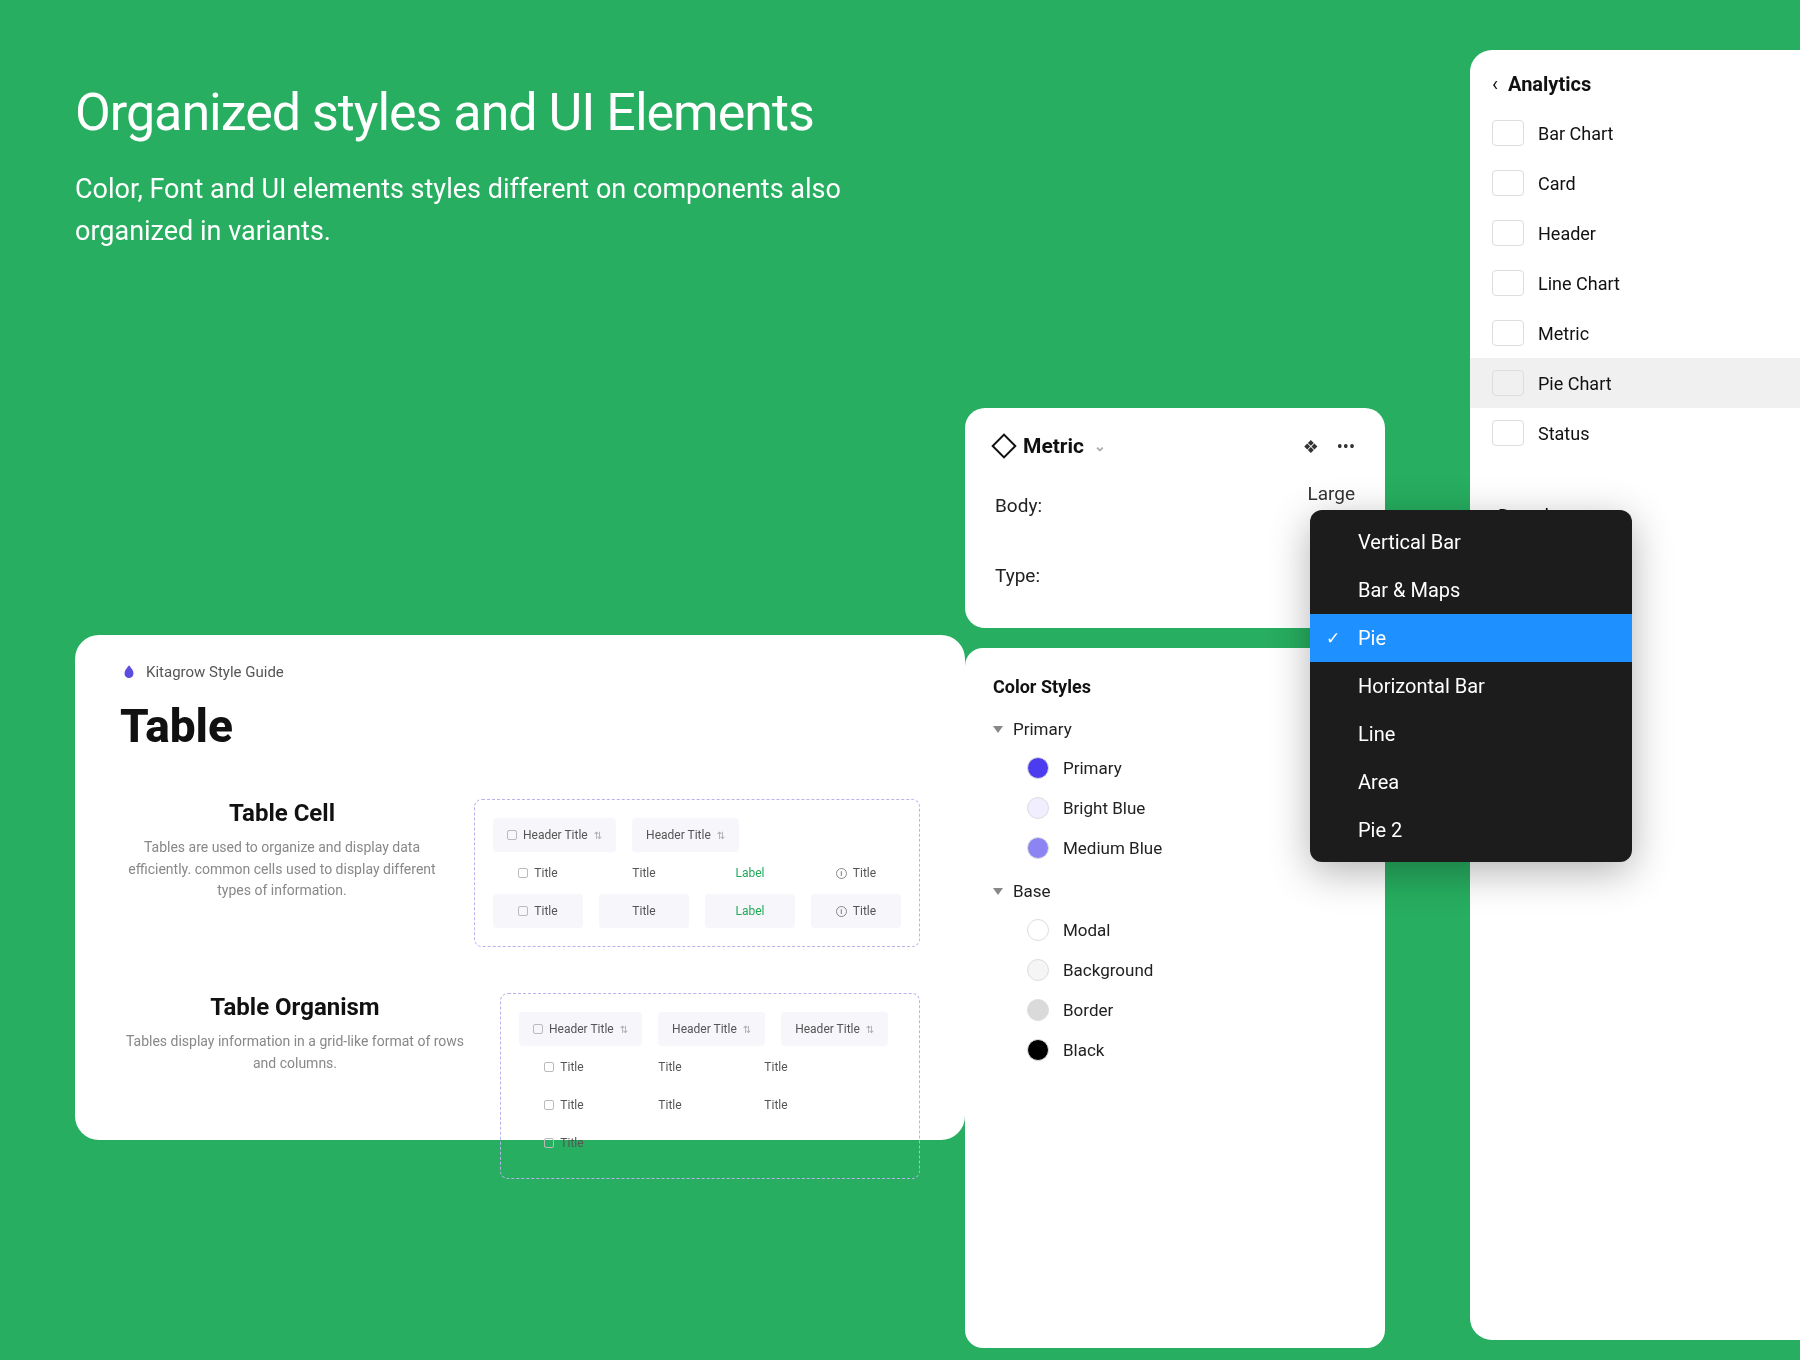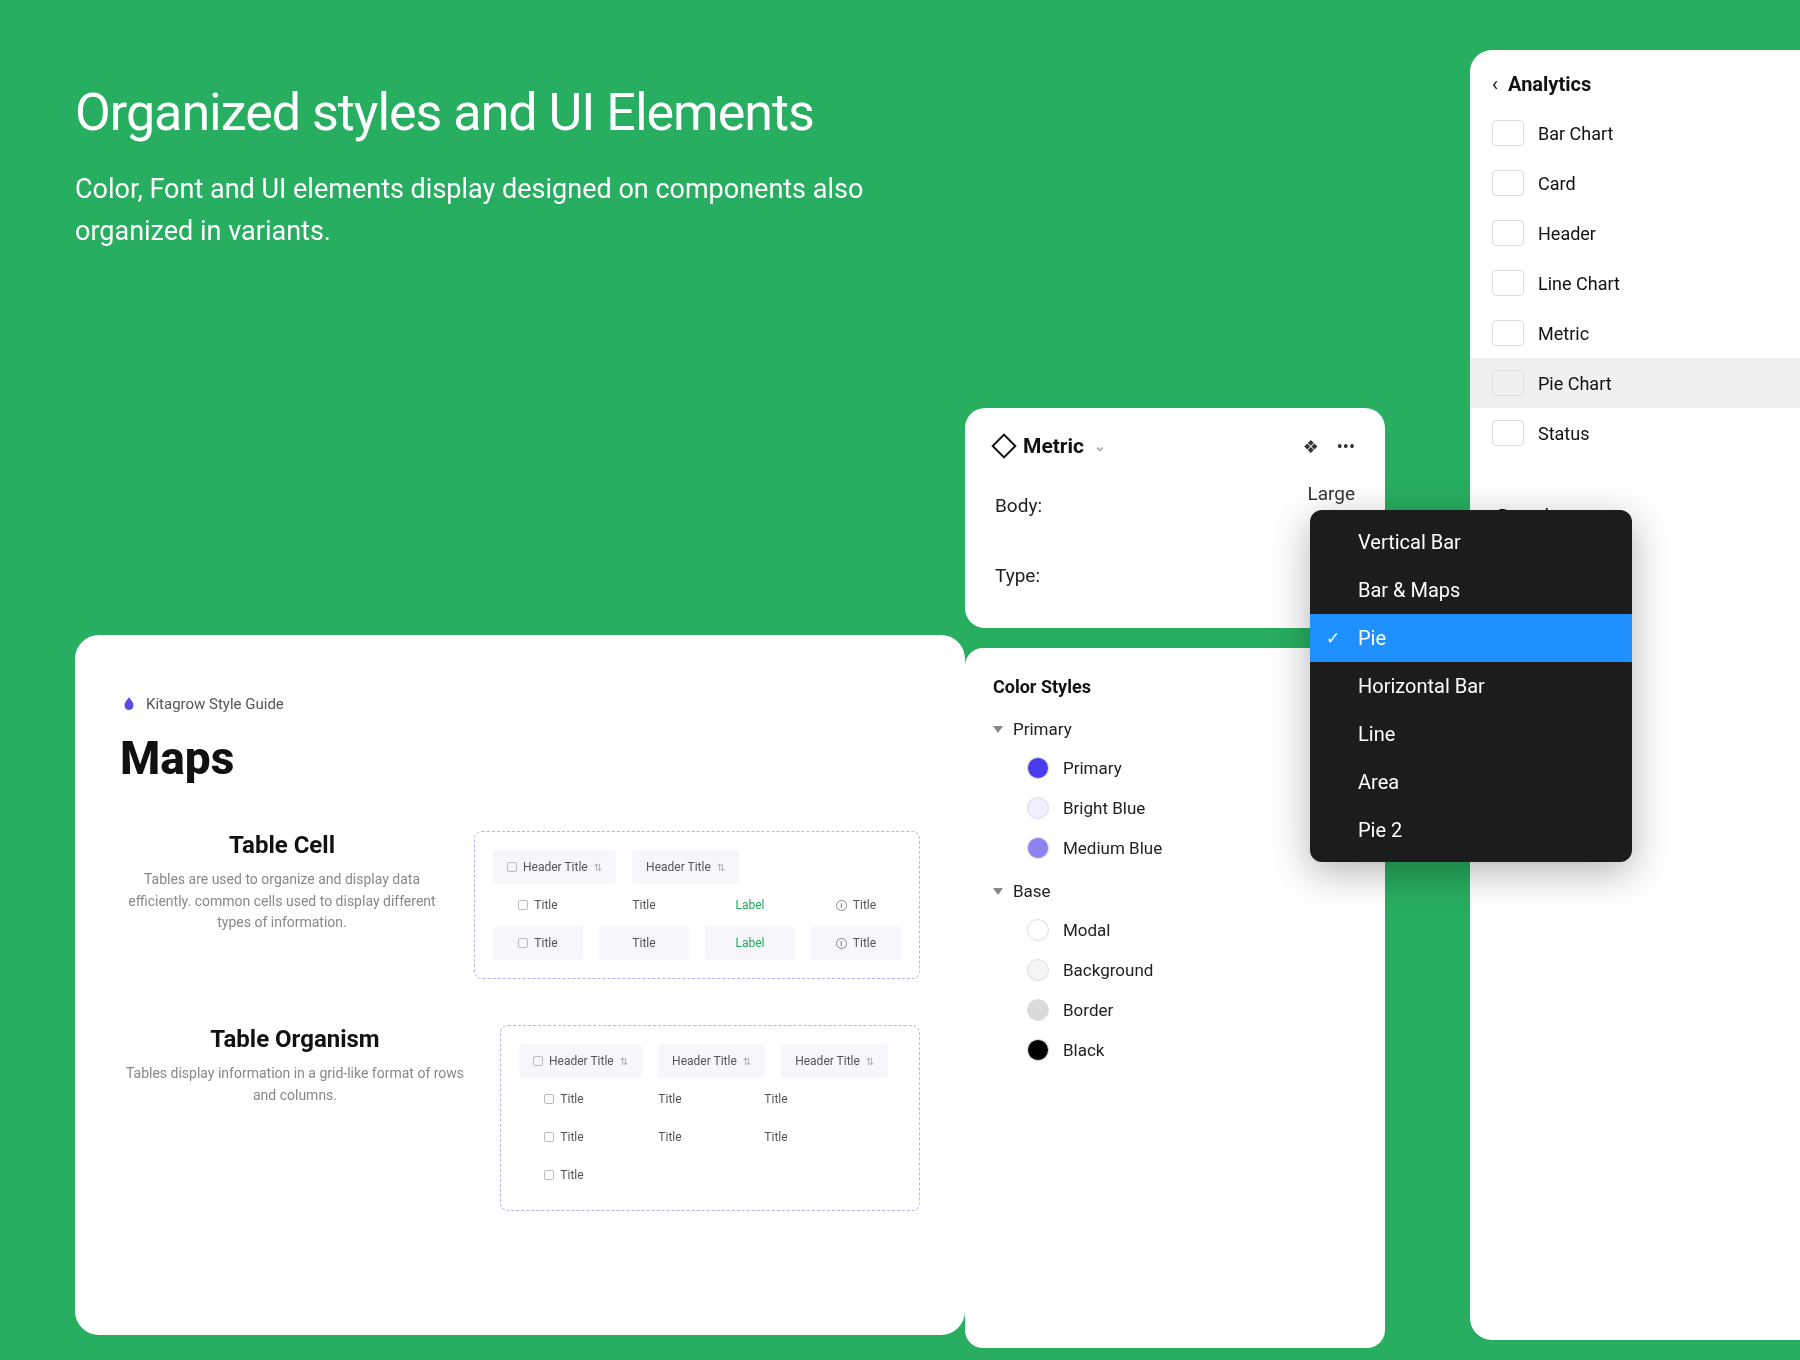--- a/index.html
+++ b/index.html
@@ -31,24 +31,24 @@
     font-weight: 400;
     max-width: 830px;
   }
 
   
   .style-guide {
     position: absolute;
     left: 75px;
     top: 635px;
     width: 890px;
-    height: 700px;
+    height: 505px;
     background: #fff;
     border-radius: 24px;
-    padding: 60px 45px;
+    padding: 28px 45px;
   }
   .sg-brand {
     display: flex;
     align-items: center;
     gap: 8px;
     font-size: 15px;
     color: #555;
   }
   .sg-brand-icon { width: 18px; height: 18px; color:#5b4de0;}
   .sg-title {
@@ -232,31 +232,31 @@
     position:absolute;
     left:16px;
     font-size:17px;
   }
 </style>
 </head>
 <body>
 
 <div class="hero">
   <h1>Organized styles and UI Elements</h1>
-  <p>Color, Font and UI elements display designed on components  also organized in variants.</p>
+  <p>Color, Font and UI elements styles different on components  also organized in variants.</p>
 </div>
 
 <div class="style-guide">
   <div class="sg-brand">
     <svg class="sg-brand-icon" viewBox="0 0 24 24" fill="currentColor">
         <path d="M12 3 C8 8 6 10 6 14 a6 6 0 0 0 12 0 C18 10 16 8 12 3z"></path>
       </svg>
     <span>Kitagrow Style Guide</span>
   </div>
-  <div class="sg-title">Maps</div>
+  <div class="sg-title">Table</div>
 
   <div class="sg-section">
     <div class="sg-left">
       <div class="sg-sub">Table Cell</div>
       <div class="sg-desc">Tables are used to organize and display data efficiently. common cells used to display different types of information.</div>
     </div>
     <div class="sg-right">
       <div class="cell-row">
         <div class="cell">
             <span class="dot"></span>

